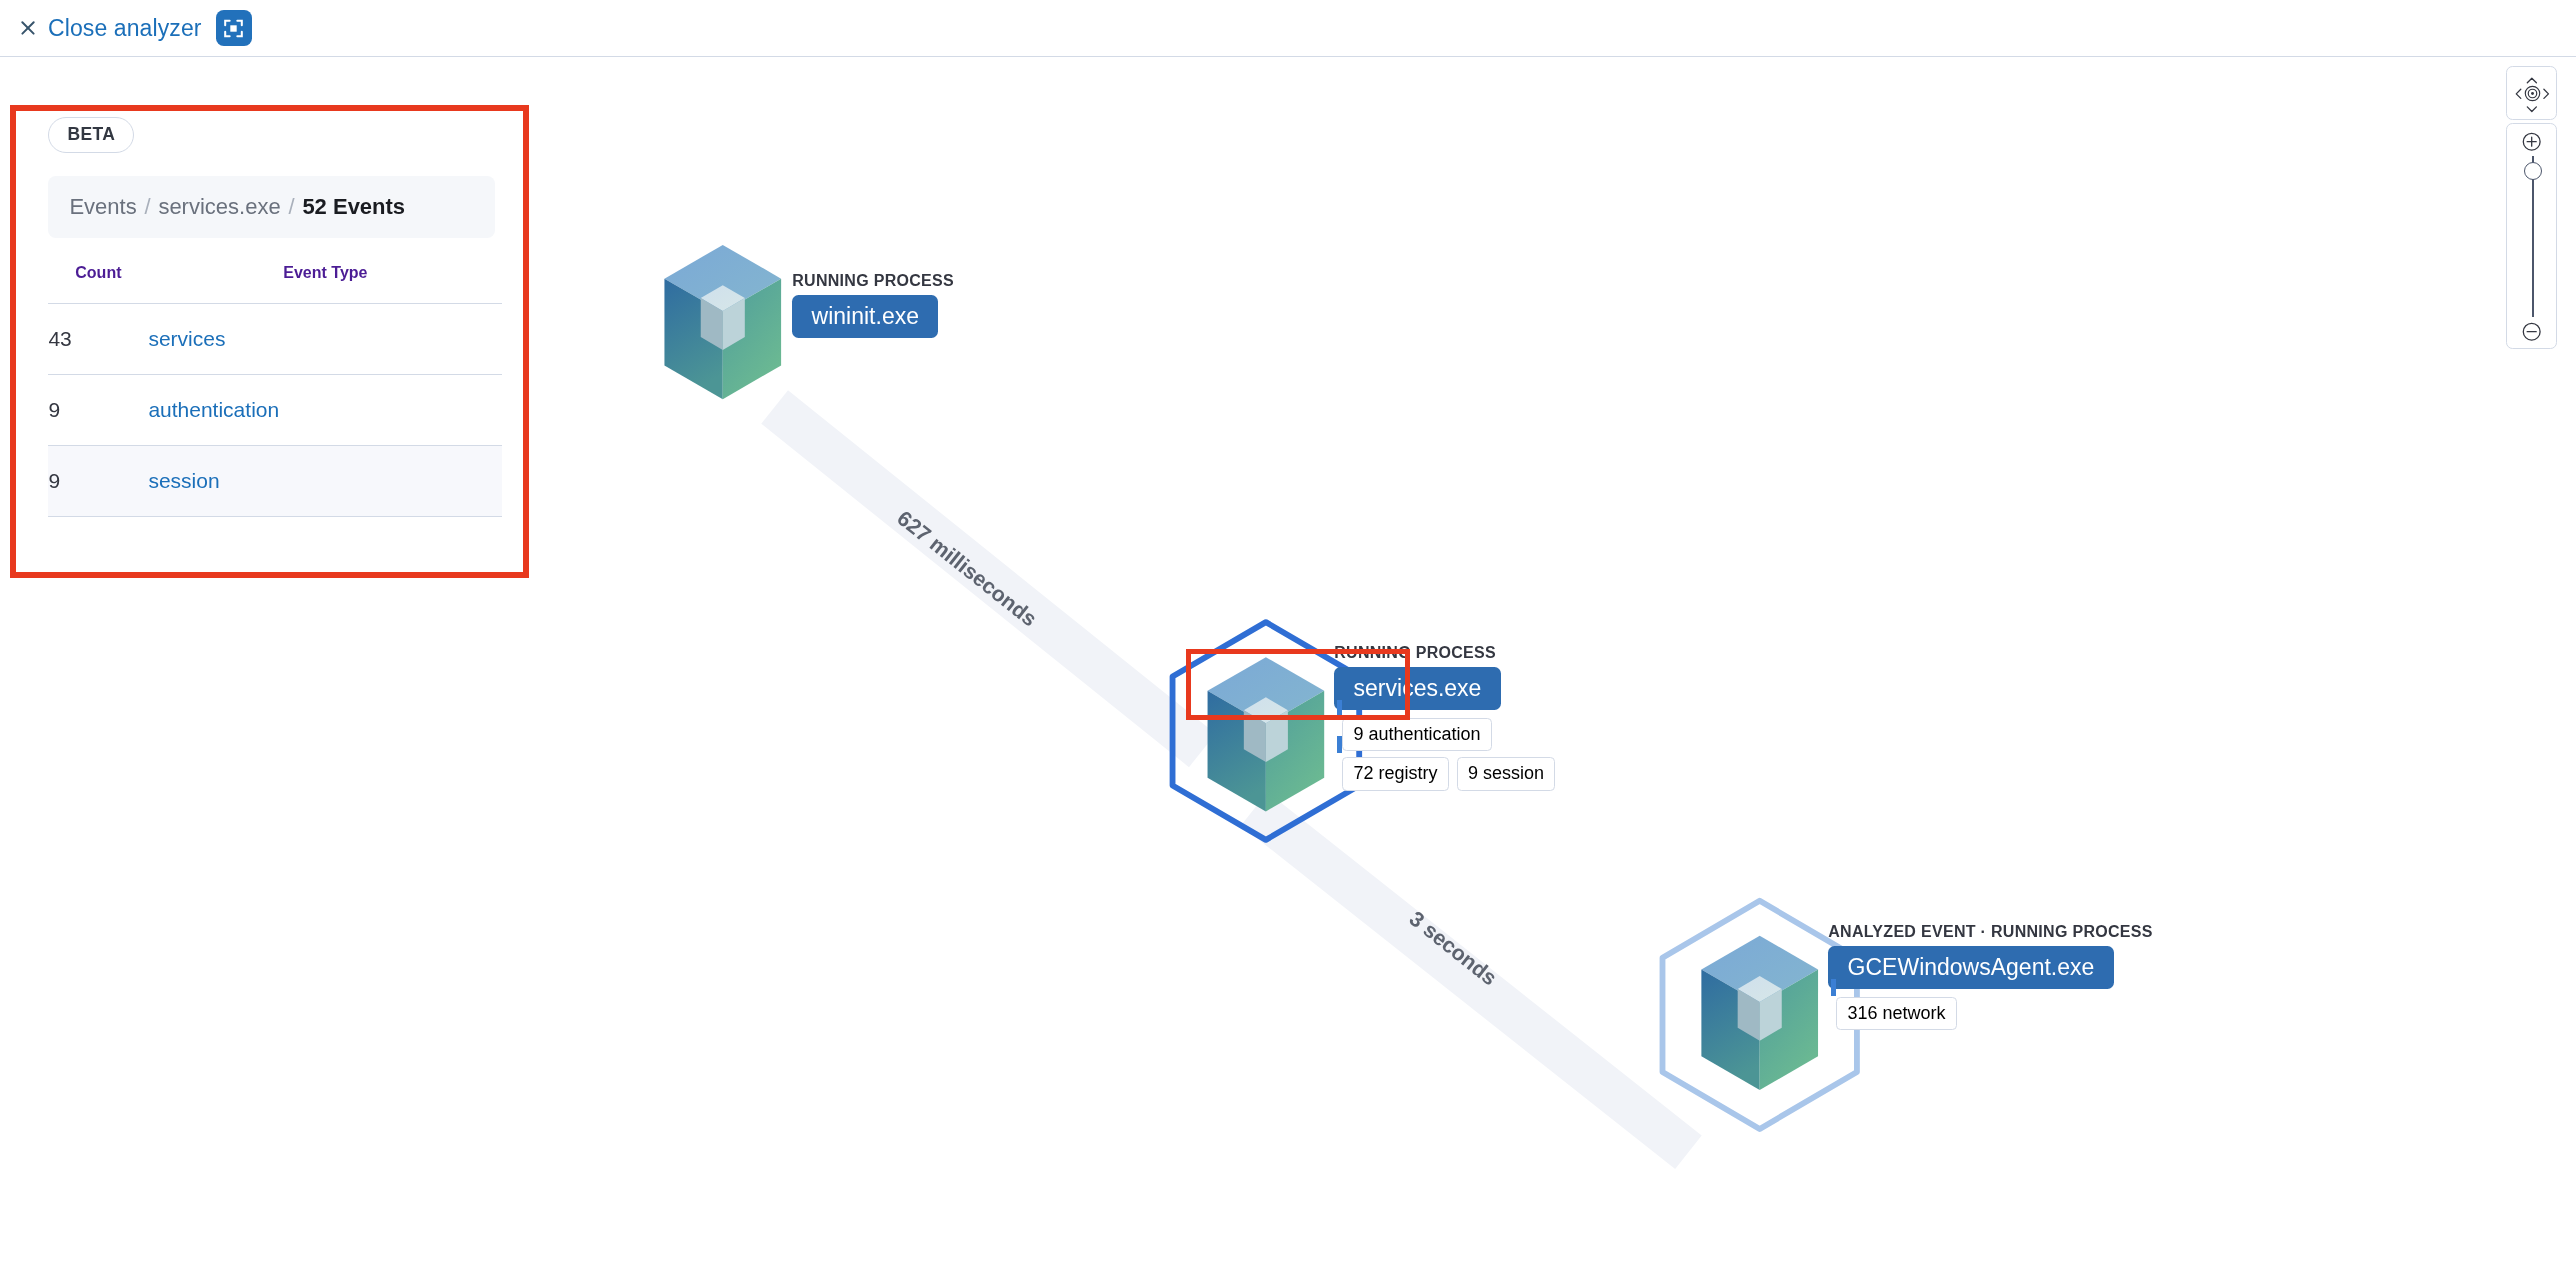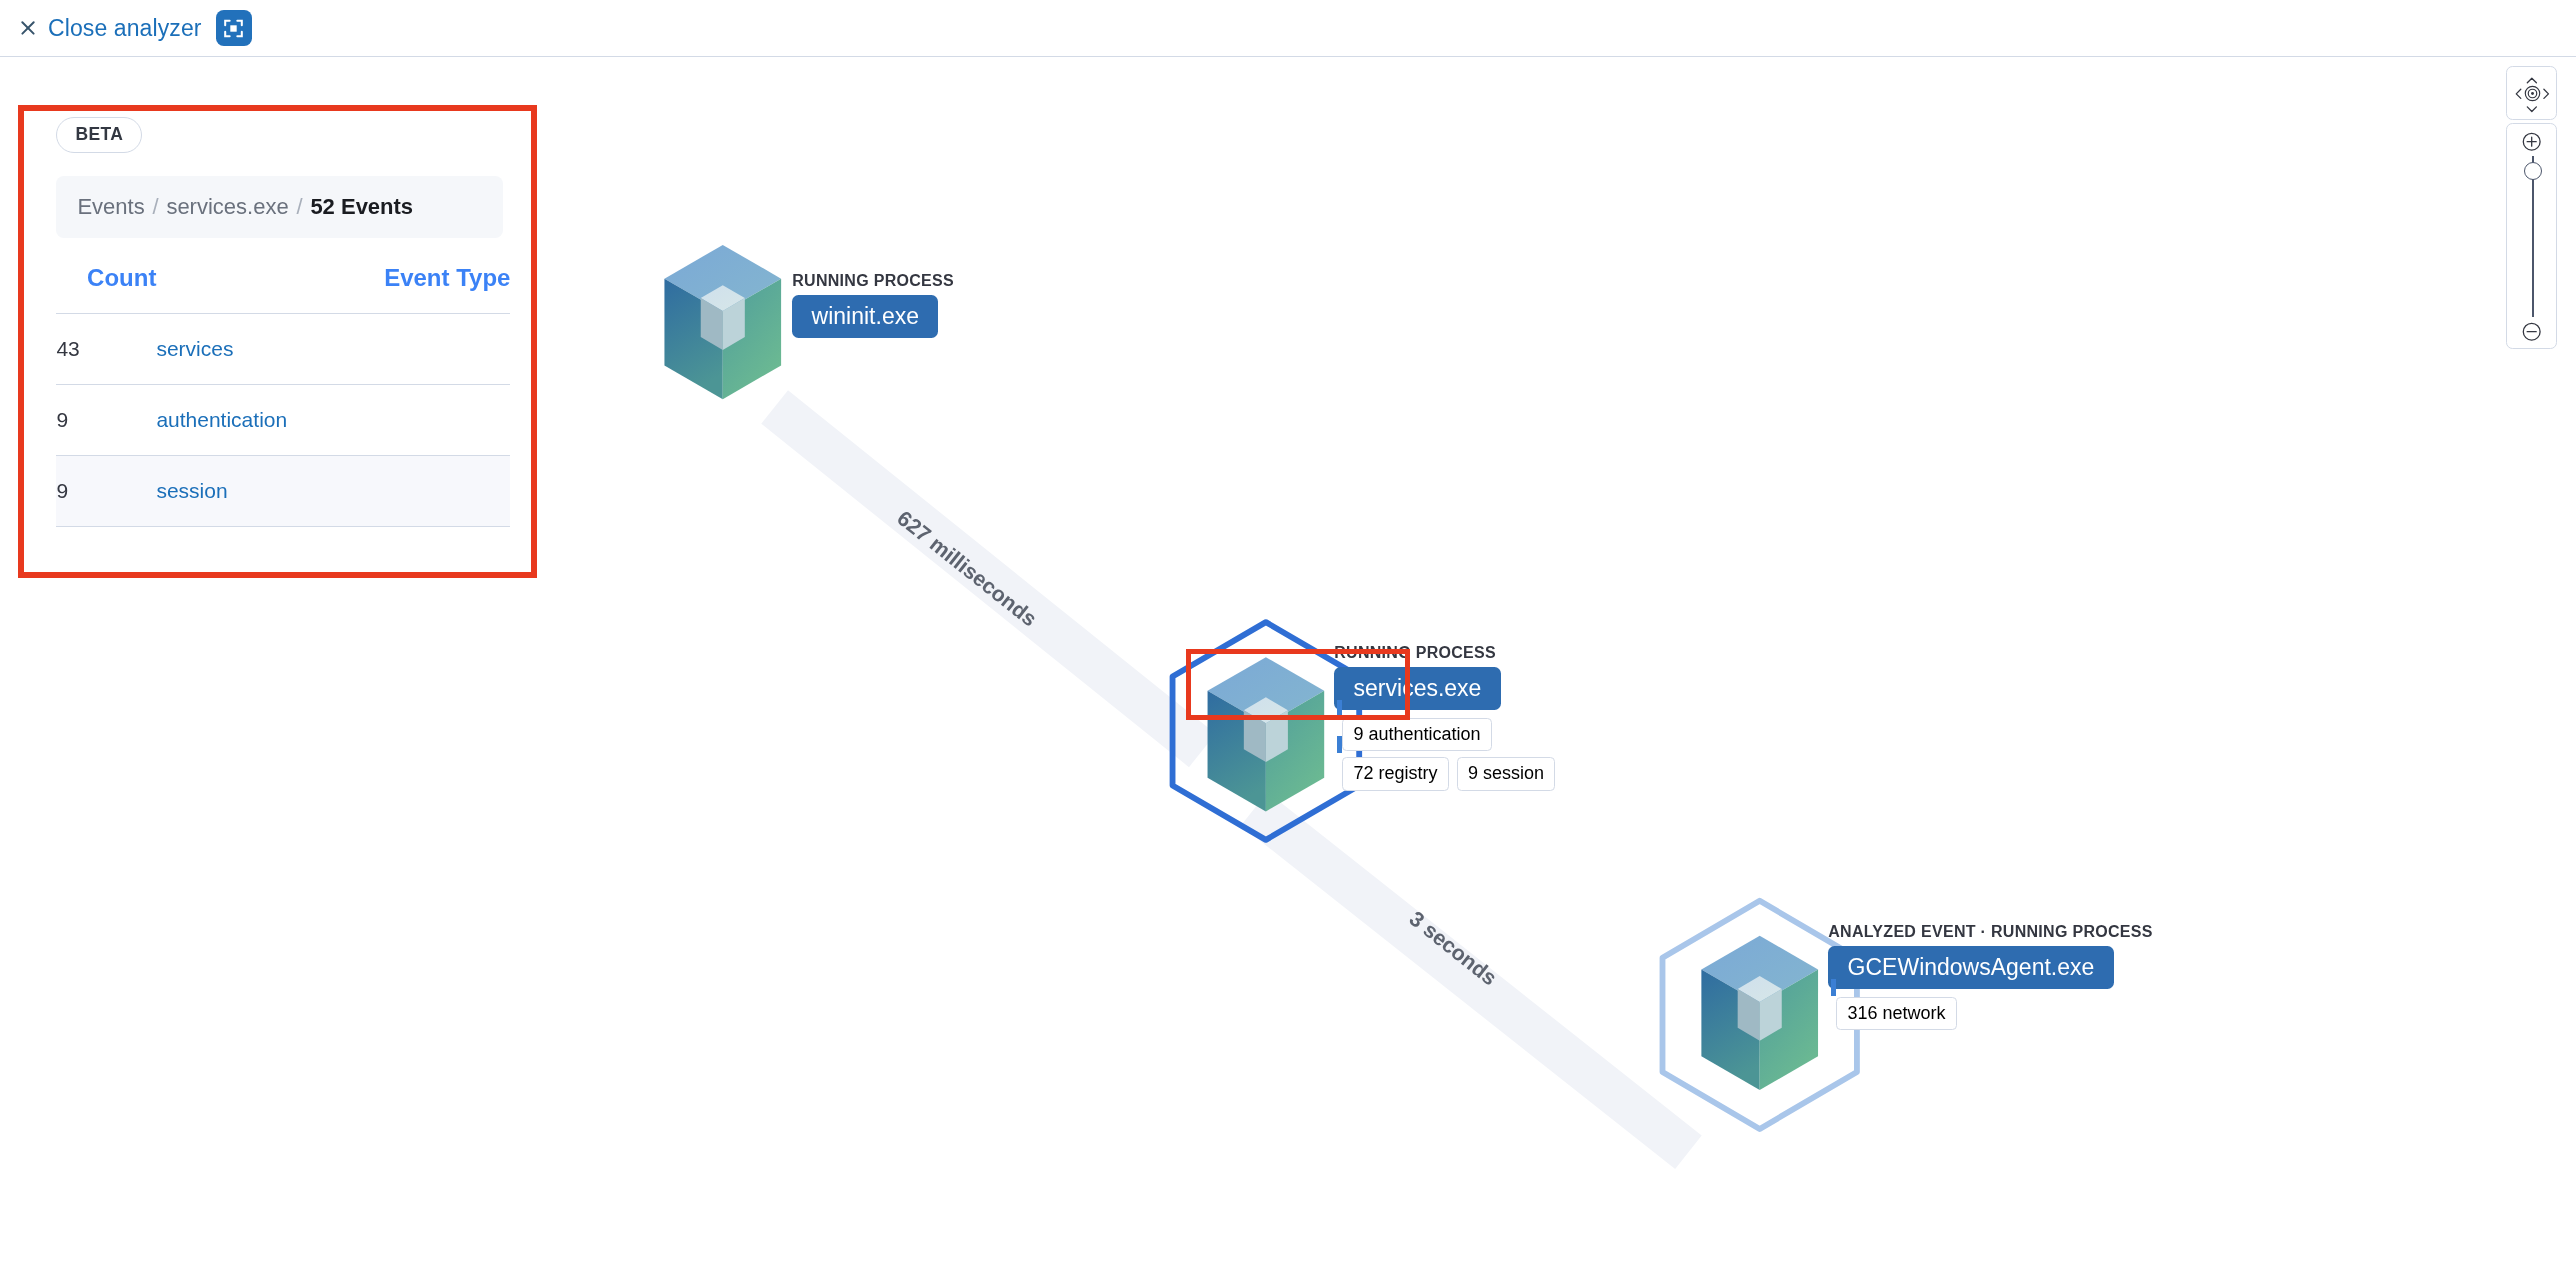--- a/index.html
+++ b/index.html
@@ -59,21 +59,21 @@
     background: #2271bb;
     display: flex;
     align-items: center;
     justify-content: center;
     flex: 0 0 auto;
   }
 
   
   #sidebar {
     position: absolute;
-    left: 16px; top: 57px;
+    left: 8px; top: 57px;
     width: 526px;
     height: 1221px;
     background: #ffffff;
     border-right: 1.9px solid #d3dae6;
     box-sizing: border-box;
   }
   #sidebar-panel {
     position: absolute;
     left: 10.4px; top: 6.5px;
     width: 498px;
@@ -112,24 +112,24 @@
     font-weight: bold;
   }
 
   
   #events-table {
     margin: 26px 0 0 30px;
     width: 454px;
     border-collapse: collapse;
   }
   #events-table th {
-    text-align: right;
-    font-size: 24px;
+    text-align: center;
+    font-size: 16px;
     font-weight: bold;
-    color: #3b82f6;
+    color: #4c1d95;
     padding: 0 0 21px 0;
     border-bottom: 1.9px solid #d3dae6;
   }
   #events-table th.col-count { width: 100px; }
   #events-table td {
     font-size: 21px;
     padding: 23px 0;
     border-bottom: 1.9px solid #d3dae6;
     vertical-align: middle;
     margin-left: 23px;

